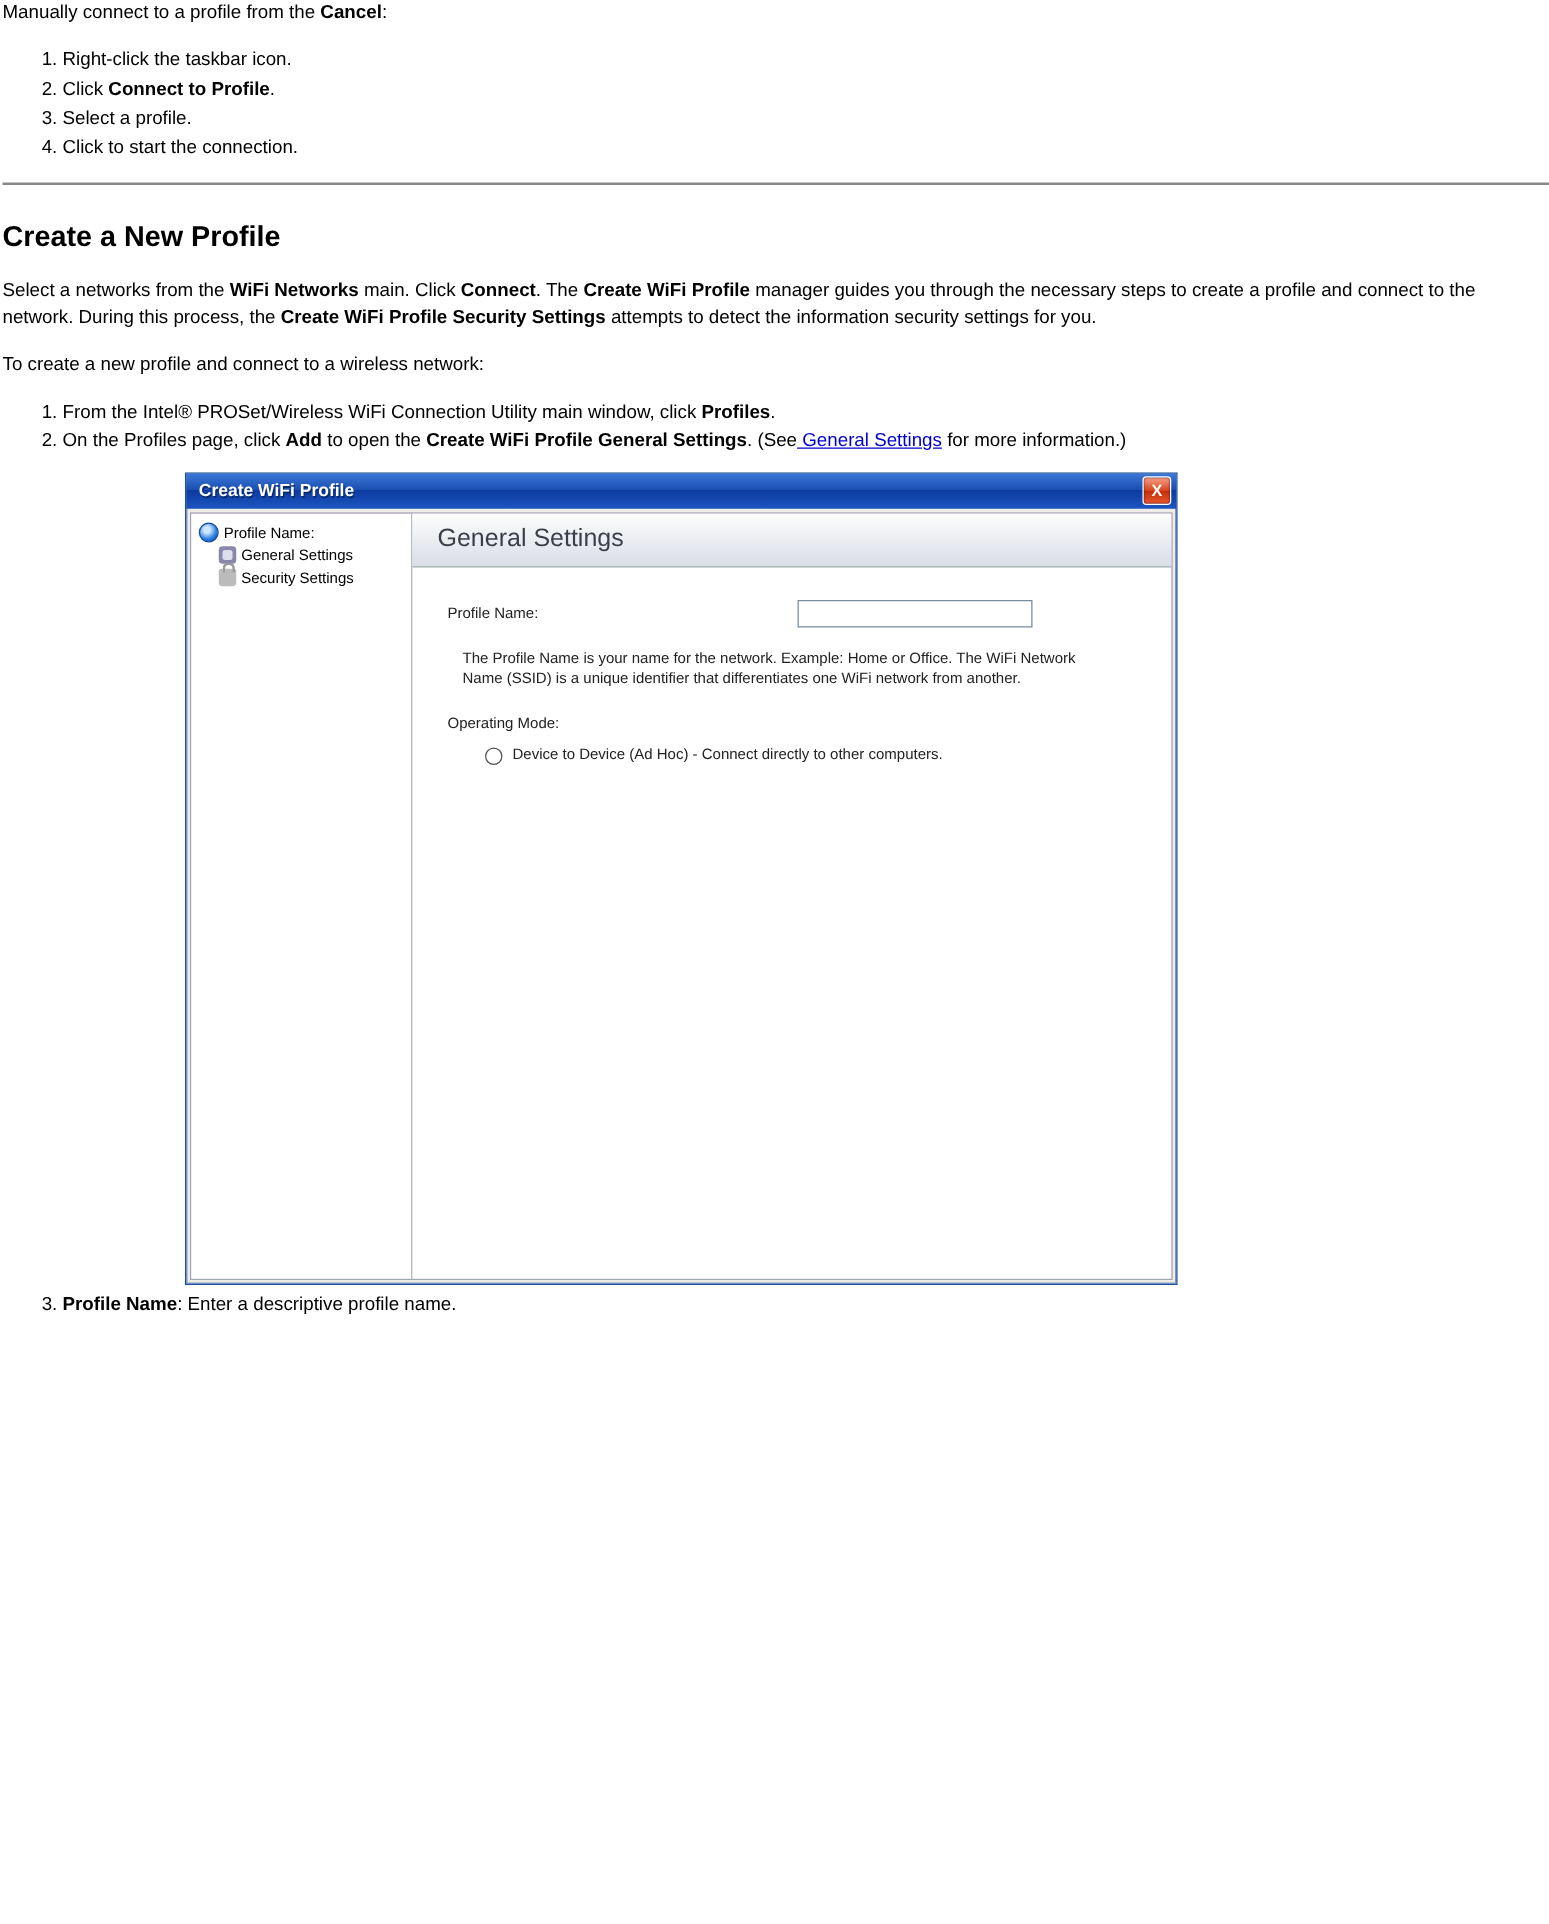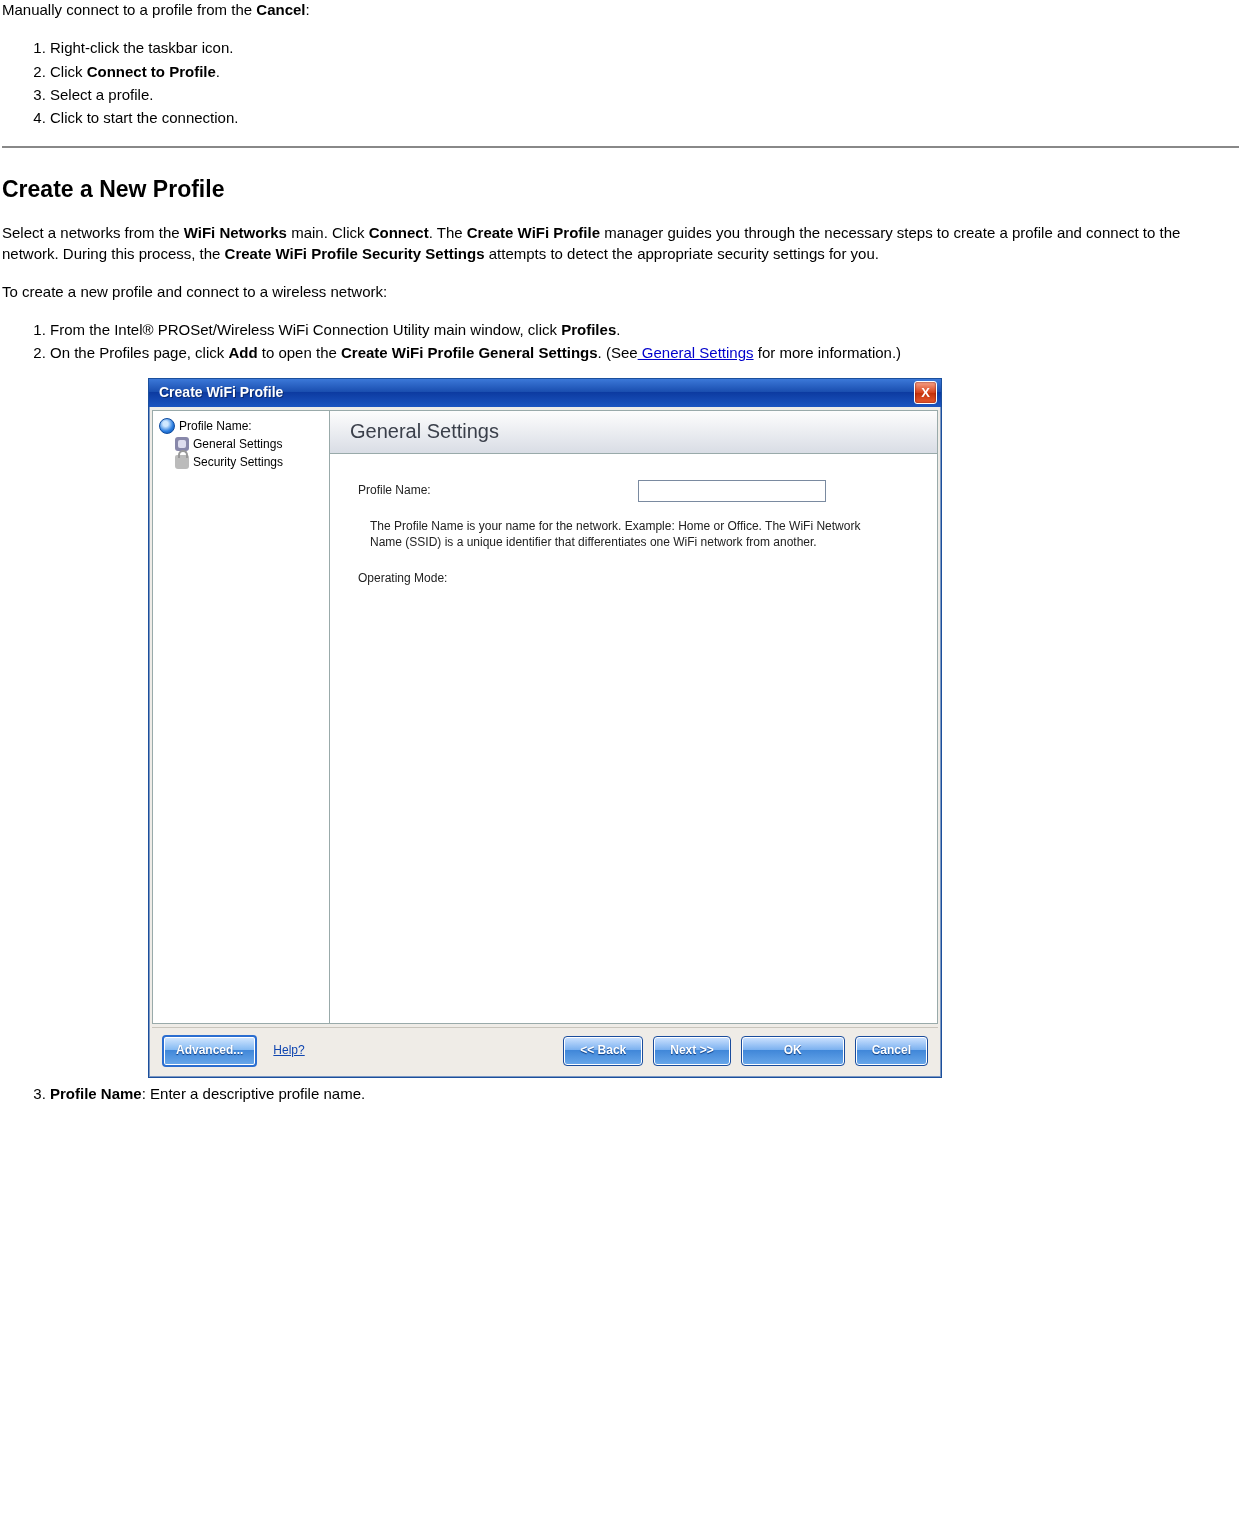--- a/index.html
+++ b/index.html
@@ -111,21 +111,21 @@
   <li><span>Click </span><b>Connect to Profile</b><span>.</span></li>
   <li><span>Select a profile.</span></li>
   <li><span>Click to start the connection.</span></li>
 </ol>
 
 <hr>
 
 <h2>Create a New Profile</h2>
 
 <p>
-  <span>Select a networks from the </span><b>WiFi Networks</b><span> main. Click </span><b>Connect</b><span>. The </span><b>Create WiFi Profile</b><span> manager guides you through the necessary steps to create a profile and connect to the network. During this process, the </span><b>Create WiFi Profile Security Settings</b><span> attempts to detect the appropriate security settings for you.</span>
+  <span>Select a networks from the </span><b>WiFi Networks</b><span> main. Click </span><b>Connect</b><span>. The </span><b>Create WiFi Profile</b><span> manager guides you through the necessary steps to create a profile and connect to the network. During this process, the </span><b>Create WiFi Profile Security Settings</b><span> attempts to detect the information security settings for you.</span>
 </p>
 
 <p>To create a new profile and connect to a wireless network:</p>
 
 <ol>
   <li>
     <span>From the Intel® PROSet/Wireless WiFi Connection Utility main window, click </span><b>Profiles</b><span>.</span>
   </li>
   <li>
     <span>On the Profiles page, click </span><b>Add</b><span> to open the </span><b>Create WiFi Profile General Settings</b><span>. (See</span><a href="#"> General Settings</a><span> for more information.)</span>
@@ -154,31 +154,26 @@
           </div>
           <div class="rightpane">
             <div class="gs-header">General Settings</div>
             <div class="gs-body">
               <div class="form-row">
                 <span class="lbl">Profile Name:</span>
                 <div class="text-input"></div>
               </div>
               <div class="note">The Profile Name is your name for the network. Example: Home or Office. The WiFi Network Name (SSID) is a unique identifier that differentiates one WiFi network from another.</div>
               <div class="opmode-label">Operating Mode:</div>
+              <div class="radio-row">
+                <span class="radiodot"></span>
+                <span class="rtext">Device to Device (Ad Hoc) - Connect directly to other computers.</span>
+              </div>
             </div>
           </div>
-        </div>
-        <div class="button-bar">
-          <div class="xp-btn adv">Advanced...</div>
-          <span class="help-link">Help?</span>
-          <span class="spacer"></span>
-          <div class="xp-btn">&lt;&lt; Back</div>
-          <div class="xp-btn">Next &gt;&gt;</div>
-          <div class="xp-btn" style="min-width:70px">OK</div>
-          <div class="xp-btn">Cancel</div>
         </div>
       </div>
     </div>
   </li>
   <li>
     <b>Profile Name</b><span>: Enter a descriptive profile name.</span>
   </li>
 </ol>
 
 </body></html>

